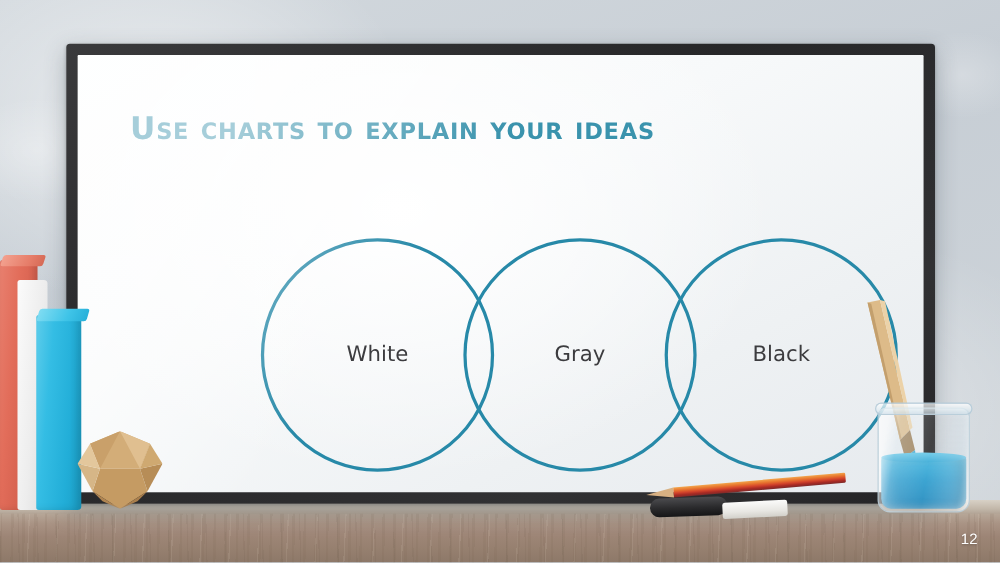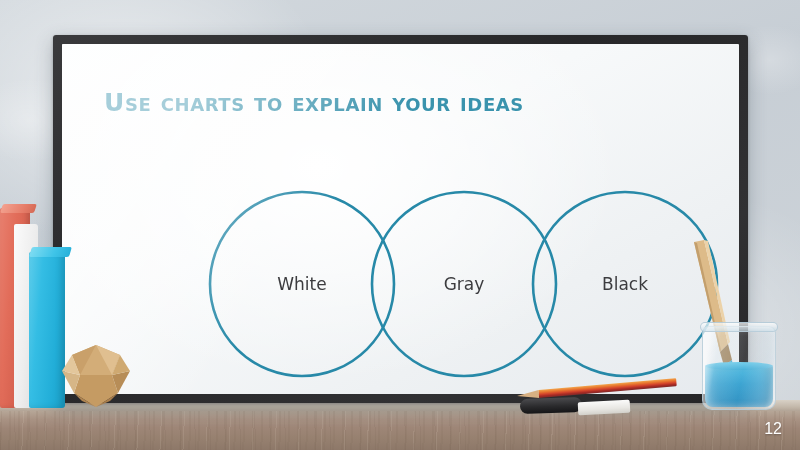--- a/index.html
+++ b/index.html
@@ -178,21 +178,21 @@
   .jar-liquid-top{
     position:absolute; left:3px; top:44px; width:68px; height:8px;
     border-radius:50%;
     background:linear-gradient(180deg,#63c8e9,#2fa6d4);
   }
 
   
   .pagenum{
     position:absolute; right:18px; bottom:12px;
     font-family:"Liberation Sans", sans-serif;
-    font-size:16px; color:#ffffff;
+    font-size:12px; color:#ffffff;
     text-shadow:0 1px 2px rgba(0,0,0,.28);
   }
 </style>
 </head>
 <body>
 
 <div class="wall"></div>
 
 <div class="desk"></div>
 <div class="desk-edge"></div>

